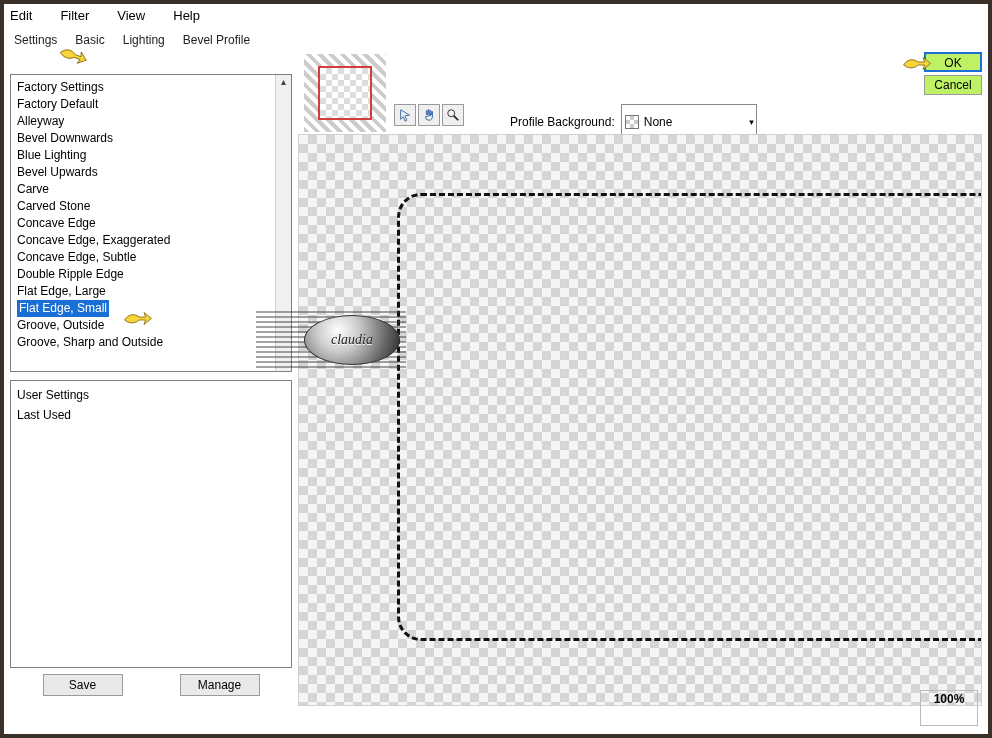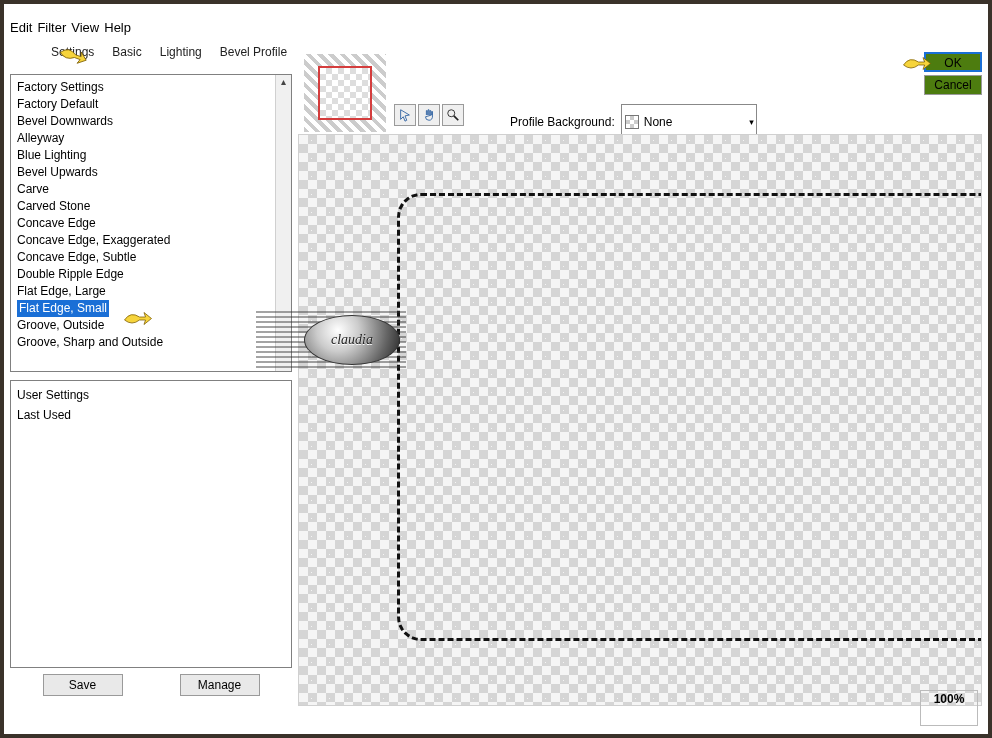--- a/index.html
+++ b/index.html
@@ -41,56 +41,54 @@
     display: flex; align-items: center; justify-content: center;
     font-size: 12px;
     color: #222;
   }
   .minline { width: 10px; border-top: 1px solid #222; }
   .maxbox  { width: 10px; height: 10px; border: 1px solid #222; }
 
   
   .menubar {
     display: flex;
-    gap: 5px;
+    gap: 28px;
     padding: 2px 9px 4px 6px;
     font-size: 13px;
-    margin-top: 12px;
   }
   .menubar span { padding: 2px 0; }
   .cursor-menu {
     position: absolute;
     left: 54px; top: 42px;
     width: 30px; height: 22px;
     transform: rotate(20deg);
     pointer-events: none;
   }
 
   
   .tabbar {
     display: flex;
     gap: 14px;
     padding: 2px 6px 0 8px;
     font-size: 12px;
-    margin-left: 37px;
   }
   .tabbar .tab { padding: 2px 2px; color: #222; }
 
   
   .dlg-btns {
     position: absolute;
     right: 6px;
     top: 48px;
     width: 58px;
   }
   .dlg-btn {
     width: 58px;
     height: 20px;
     border: 1px solid #9a9a9a;
-    background: #4d7c0f;
+    background: #bef264;
     text-align: center;
     line-height: 18px;
     font-size: 12px;
     margin-bottom: 3px;
   }
   .dlg-btn.ok { border: 2px solid #1a6fd6; }
   .cursor-ok {
     position: absolute;
     right: 56px; top: 50px;
     width: 30px; height: 22px;
@@ -350,22 +348,22 @@
     <path d="M2 14 Q 10 2 22 10 L30 10 L28 4 L38 12 L28 20 L30 14 L22 14 Q12 22 2 14 Z" fill="#f6d43c" stroke="#7a5a00"></path>
   </svg>
 
   <div class="main">
 
     <div class="left-col">
       <div class="listbox">
         <div class="list-inner">
           <div class="item">Factory Settings</div>
           <div class="item">Factory Default</div>
+          <div class="item">Alleyway</div>
           <div class="item">Bevel Downwards</div>
-          <div class="item">Alleyway</div>
           <div class="item">Blue Lighting</div>
           <div class="item">Bevel Upwards</div>
           <div class="item">Carve</div>
           <div class="item">Carved Stone</div>
           <div class="item">Concave Edge</div>
           <div class="item">Concave Edge, Exaggerated</div>
           <div class="item">Concave Edge, Subtle</div>
           <div class="item">Double Ripple Edge</div>
           <div class="item">Flat Edge, Large</div>
           <div><span class="item sel">Flat Edge, Small</span></div>

